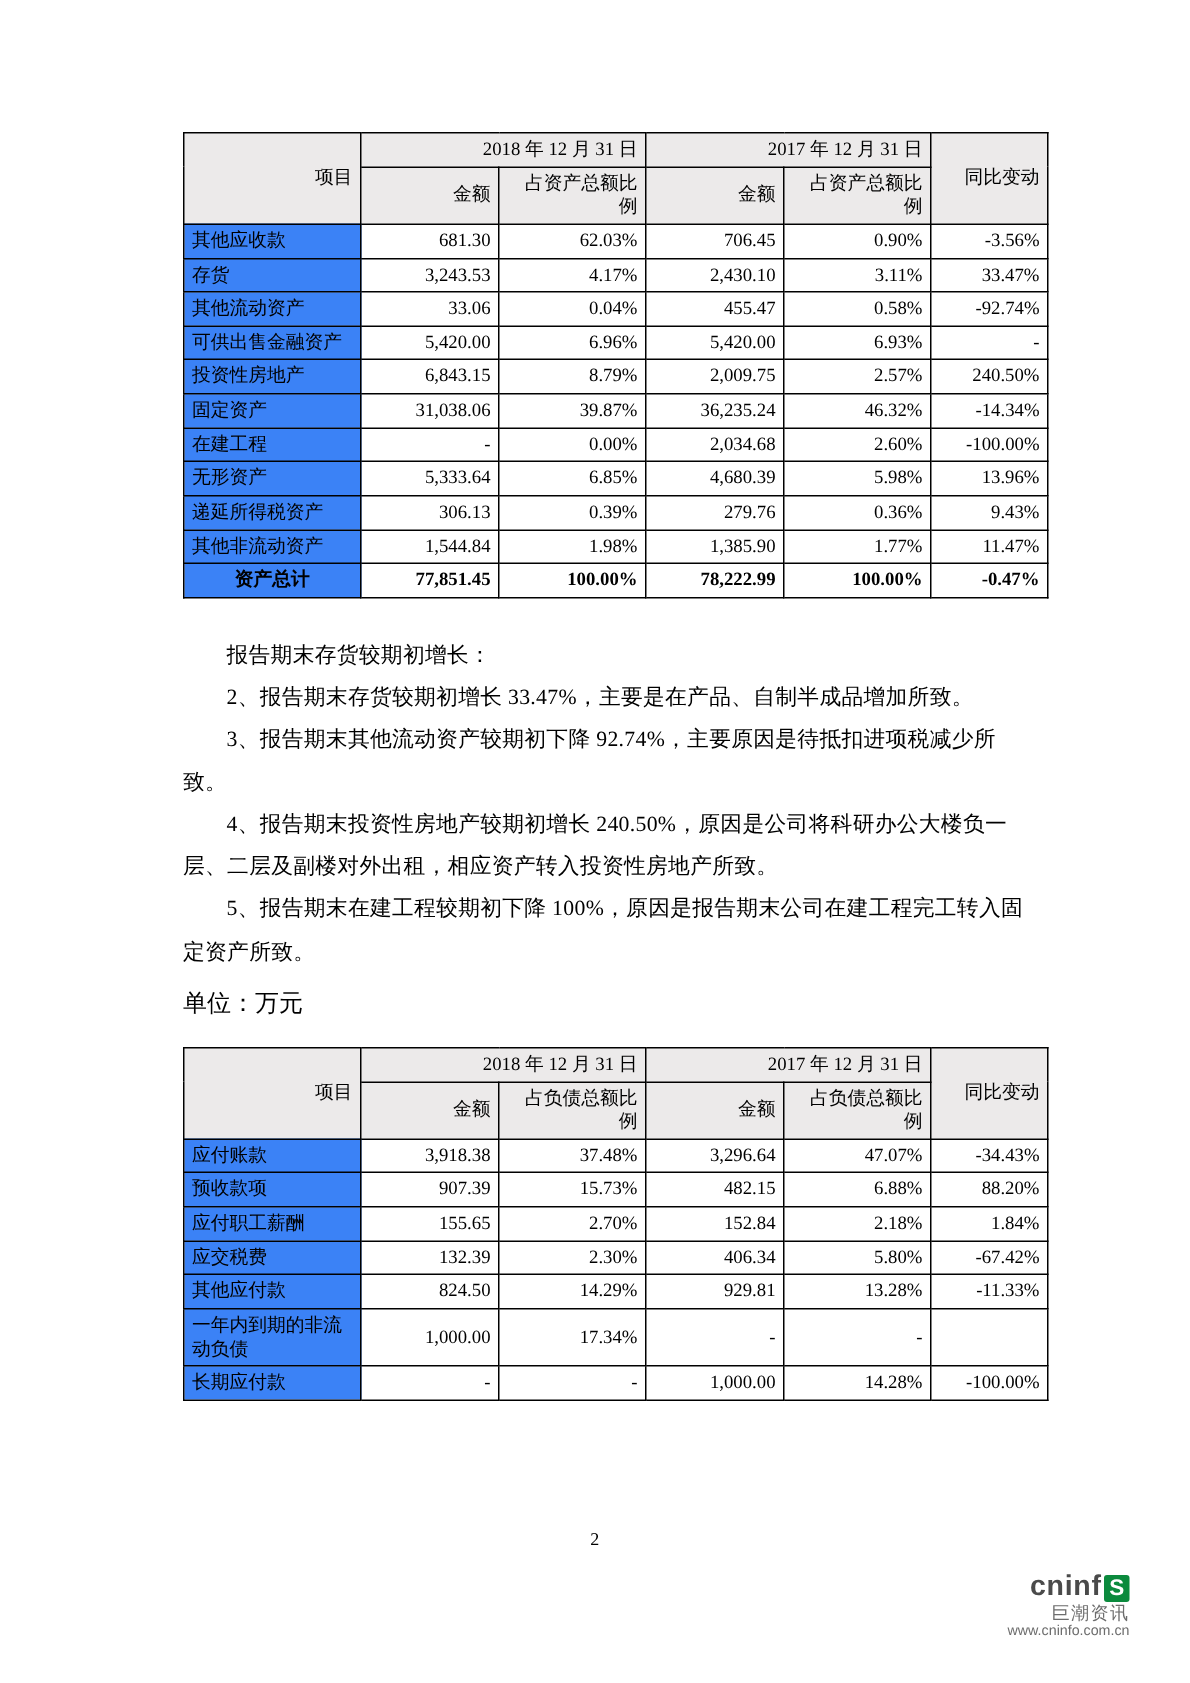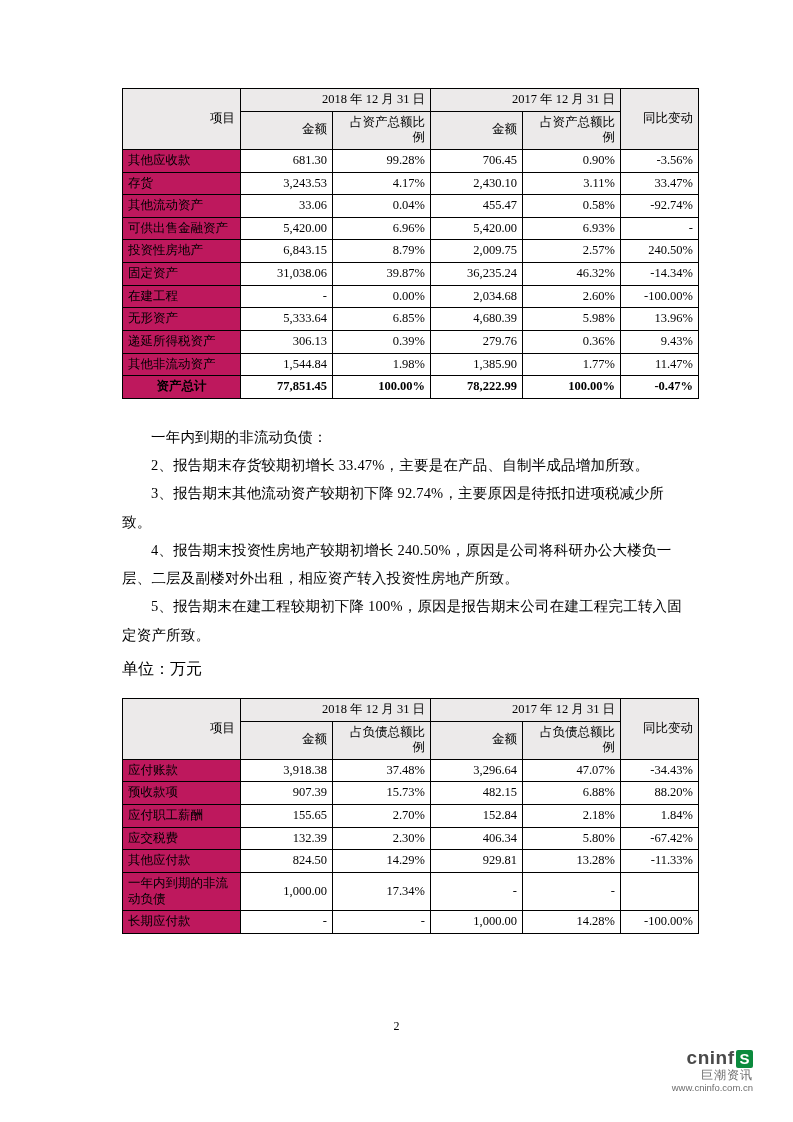--- a/index.html
+++ b/index.html
@@ -33,21 +33,21 @@
     padding: 3px 5px;
     vertical-align: middle;
     line-height: 1.25;
   }
   table.fin thead th {
     background: #eceaea;
     text-align: right;
     font-weight: normal;
   }
   td.item {
-    background: #be185d;
+    background: #3b82f6;
     text-align: left;
     font-size: 12.5px;
   }
   td.num {
     text-align: right;
     font-family: "Liberation Serif", serif;
     font-size: 12.5px;
   }
   tr.total td {
     font-weight: bold;
@@ -150,21 +150,21 @@
         <th class="th-sub">金额</th>
         <th class="th-sub">占资产总额比例</th>
         <th class="th-sub">金额</th>
         <th class="th-sub">占资产总额比例</th>
       </tr>
     </thead>
     <tbody>
       <tr>
         <td class="item">其他应收款</td>
         <td class="num">681.30</td>
-        <td class="num">99.28%</td>
+        <td class="num">62.03%</td>
         <td class="num">706.45</td>
         <td class="num">0.90%</td>
         <td class="num">-3.56%</td>
       </tr>
       <tr>
         <td class="item">存货</td>
         <td class="num">3,243.53</td>
         <td class="num">4.17%</td>
         <td class="num">2,430.10</td>
         <td class="num">3.11%</td>
@@ -241,21 +241,21 @@
         <td class="num">78,222.99</td>
         <td class="num">100.00%</td>
         <td class="num">-0.47%</td>
       </tr>
     </tbody>
   </table>
 
   <div class="gap-after-table"></div>
 
   <div class="para-block">
-    <p class="body">一年内到期的非流动负债：</p>
+    <p class="body">报告期末存货较期初增长：</p>
     <p class="body">2、报告期末存货较期初增长 33.47%，主要是在产品、自制半成品增加所致。</p>
     <p class="body">3、报告期末其他流动资产较期初下降 92.74%，主要原因是待抵扣进项税减少所致。</p>
     <p class="body">4、报告期末投资性房地产较期初增长 240.50%，原因是公司将科研办公大楼负一层、二层及副楼对外出租，相应资产转入投资性房地产所致。</p>
     <p class="body">5、报告期末在建工程较期初下降 100%，原因是报告期末公司在建工程完工转入固定资产所致。</p>
   </div>
 
 
   <div class="unit-line">单位：万元</div>
 
   <table class="fin">

